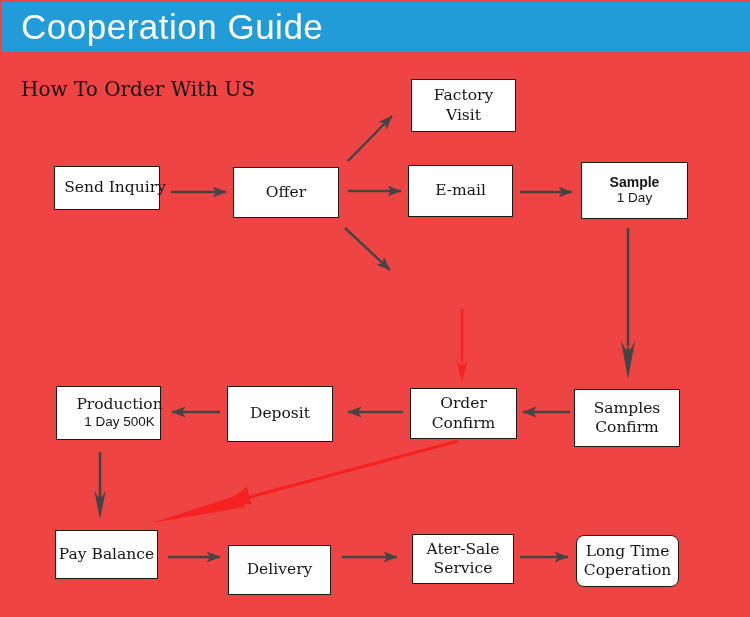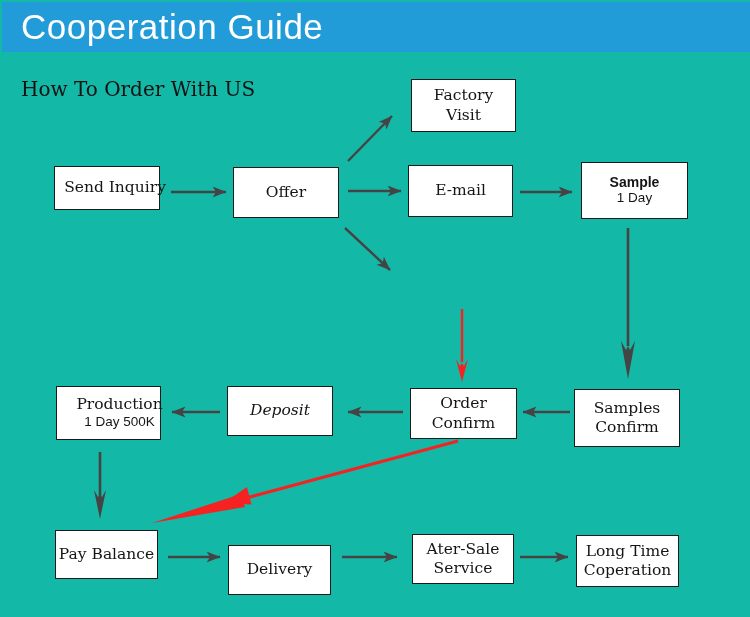--- a/index.html
+++ b/index.html
@@ -1,20 +1,20 @@
 <!DOCTYPE html>
 <html><head>
 <meta charset="utf-8">
 <style>
   html, body { margin: 0; padding: 0; background: #ffffff; }
   .canvas {
     position: relative;
     width: 750px;
     height: 617px;
-    background: #14b8a6;
+    background: #ef4444;
     overflow: hidden;
     font-family: "DejaVu Serif", serif;
   }
   .header-bar {
     position: absolute;
     left: 2px; top: 2px; right: 0;
     height: 50px;
     background: #219cd8;
     display: flex;
     align-items: center;
@@ -145,21 +145,21 @@
   <div class="node" style="left:410px; top:388px; width:107px; height:51px;">
     <span class="lbl">Order</span>
     <span class="lbl">Confirm</span>
   </div>
 
   <div class="node" style="left:574px; top:389px; width:106px; height:58px;">
     <span class="lbl">Samples</span>
     <span class="lbl">Confirm</span>
   </div>
 
-  <div class="node" style="left:227px; top:386px; width:106px; height:50px;font-style:italic;">
+  <div class="node" style="left:227px; top:386px; width:106px; height:56px;">
     <span class="lbl">Deposit</span>
   </div>
 
   <div class="node" style="left:56px; top:386px; width:105px; height:54px;padding-left:22px;">
     <span class="lbl">Production</span>
     <span class="sub">1 Day 500K</span>
   </div>
 
   <div class="node" style="left:55px; top:530px; width:103px; height:49px;">
     <span class="lbl">Pay Balance</span>
@@ -167,18 +167,18 @@
 
   <div class="node" style="left:228px; top:533px; width:103px; height:50px;margin-top:12px;">
     <span class="lbl">Delivery</span>
   </div>
 
   <div class="node" style="left:412px; top:534px; width:102px; height:50px;">
     <span class="lbl">Ater-Sale</span>
     <span class="lbl">Service</span>
   </div>
 
-  <div class="node" style="left:576px; top:535px; width:103px; height:52px;">
+  <div class="node" style="left:576px; top:535px; width:103px; height:52px;border-radius:8px;">
     <span class="lbl">Long Time</span>
     <span class="lbl">Coperation</span>
   </div>
 
 </div>
 
 </body></html>

